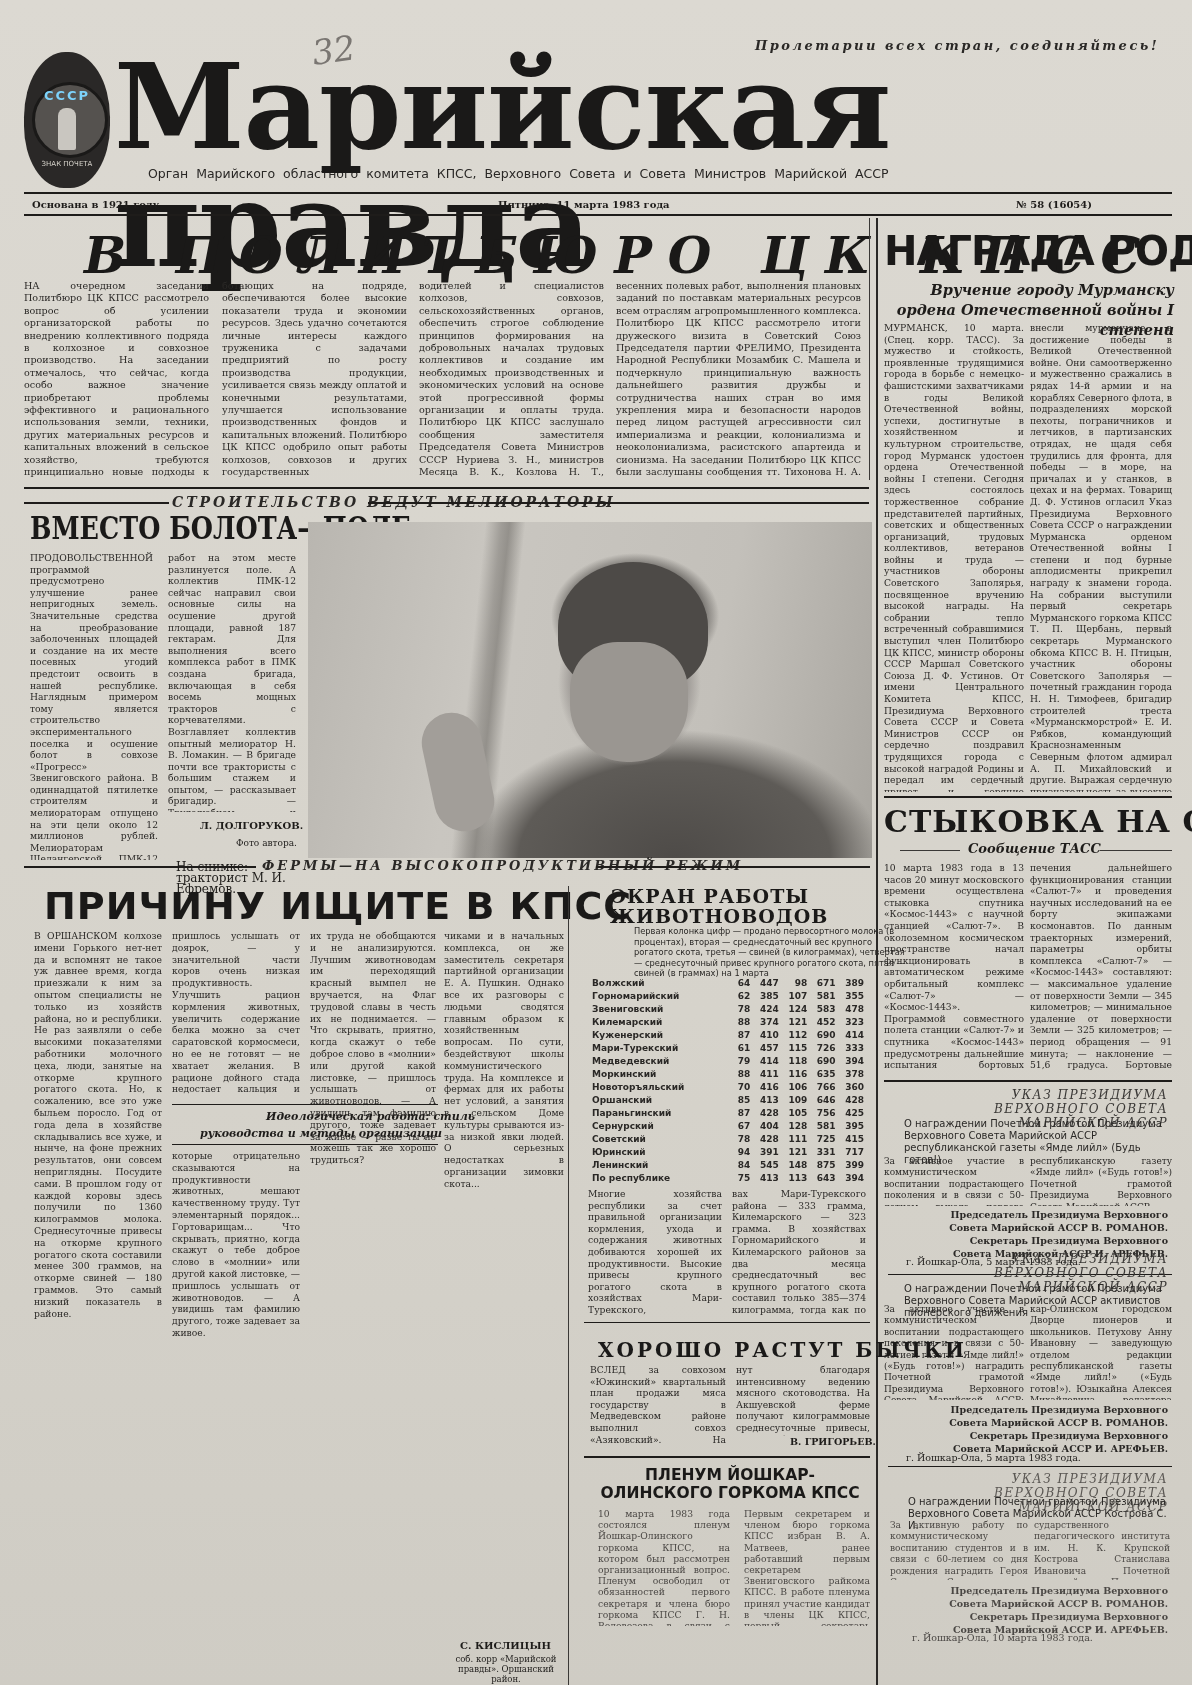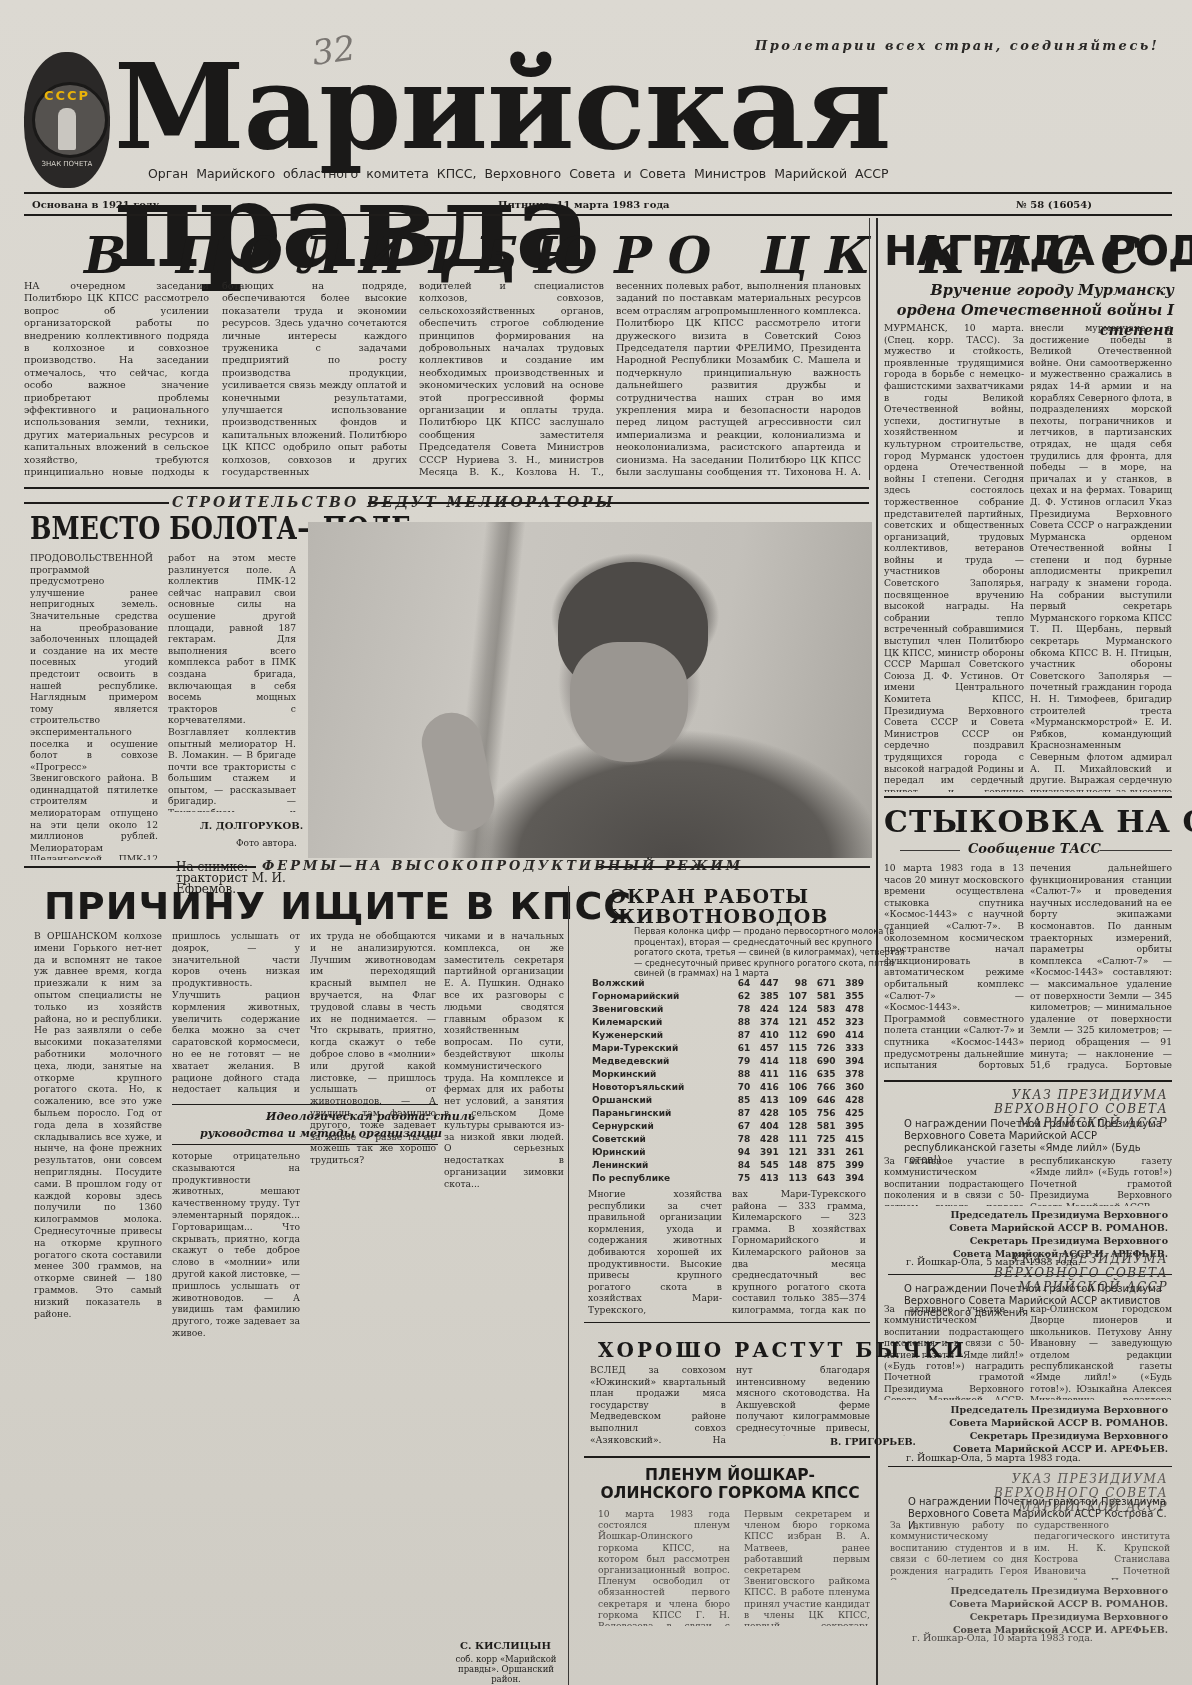--- a/index.html
+++ b/index.html
@@ -30,21 +30,21 @@
 <body>
 
 <div class="page">
 
   <div class="abs" style="left:312px;top:30px;font-family:'DejaVu Serif',serif;font-style:italic;font-size:34px;color:#7a7672;transform:rotate(-8deg);">32</div>
 
   <div class="abs" style="left:755px;top:38px;font-style:italic;font-weight:bold;font-size:13px;letter-spacing:2.5px;color:#2a2826;white-space:nowrap;">Пролетарии всех стран, соединяйтесь!</div>
 
   <div class="abs emblem" style="left:24px;top:52px;width:86px;height:136px;">
     <div class="abs" style="left:8px;top:30px;width:70px;height:70px;border-radius:50%;background:#55524f;border:3px solid #1a1918;"></div>
-    <div class="abs" style="left:0;top:36px;width:86px;text-align:center;font-family:'DejaVu Sans',sans-serif;font-weight:bold;font-size:13px;color:#eab308;letter-spacing:2px;">СССР</div>
+    <div class="abs" style="left:0;top:36px;width:86px;text-align:center;font-family:'DejaVu Sans',sans-serif;font-weight:bold;font-size:13px;color:#7dd3fc;letter-spacing:2px;">СССР</div>
     <div class="abs" style="left:34px;top:56px;width:18px;height:42px;background:#c9c6c0;border-radius:8px 8px 2px 2px;"></div>
     <div class="abs" style="left:4px;top:108px;width:78px;text-align:center;font-family:'DejaVu Sans',sans-serif;font-size:7px;color:#d6d3cb;">ЗНАК ПОЧЕТА</div>
   </div>
 
   <div class="abs sans" style="left:148px;top:166px;font-size:12.5px;color:#2a2826;white-space:nowrap;word-spacing:4px;">Орган Марийского областного комитета КПСС, Верховного Совета и Совета Министров Марийской АССР</div>
 
   <div class="abs masthead-title" style="left:114px;top:48px;">Марийская правда</div>
 
   <div class="rule" style="left:24px;top:192px;width:1148px;height:2px;"></div>
   <div class="abs" style="left:32px;top:199px;font-weight:bold;font-size:10px;text-align:center;">Основана в 1921 году</div>
@@ -251,21 +251,21 @@
           <td class="num">111</td>
           <td class="num">725</td>
           <td class="num">415</td>
         </tr>
       <tr>
           <td>Юринский</td>
           <td class="num">94</td>
           <td class="num">391</td>
           <td class="num">121</td>
           <td class="num">331</td>
-          <td class="num">261</td>
+          <td class="num">717</td>
         </tr>
       <tr>
           <td>Ленинский</td>
           <td class="num">84</td>
           <td class="num">545</td>
           <td class="num">148</td>
           <td class="num">875</td>
           <td class="num">399</td>
         </tr>
       <tr>
@@ -279,20 +279,20 @@
     </tbody>
   </table>
 
   <div class="abs txt" style="left:588px;top:1188px;width:134px;height:128px;font-size:9.2px;line-height:11.6px;">Многие хозяйства республики за счет правильной организации кормления, ухода и содержания животных добиваются хорошей их продуктивности. Высокие привесы крупного рогатого скота в хозяйствах Мари-Турекского, Новоторъяльского, Параньгинского и Советского районов, а свиней — Звениговского, Оршанского, Параньгинского и Советского районов. По сути, в некоторых районах не чувствуется должной заботы о сдаче скота высокими весовыми кондициями.</div>
   <div class="abs txt" style="left:732px;top:1188px;width:134px;height:128px;font-size:9.2px;line-height:11.6px;">вах Мари-Турекского района — 333 грамма, Килемарского — 323 грамма. В хозяйствах Горномарийского и Килемарского районов за два месяца среднесдаточный вес крупного рогатого скота составил только 385—374 килограмма, тогда как по республике по сравнению с соответствующим периодом прошлого года он увеличился. Лучших показателей по качеству продаваемого молока добились хозяйства Килемарского, Моркинского, Параньгинского, Юринского и Ленинского районов.</div>
 
   <div class="rule" style="left:584px;top:1322px;width:286px;height:1px;"></div>
   <div class="abs headline" style="left:598px;top:1338px;font-size:20px;letter-spacing:3px;">ХОРОШО РАСТУТ БЫЧКИ</div>
   <div class="abs txt" style="left:590px;top:1364px;width:136px;height:82px;font-size:9.2px;line-height:11.6px;">ВСЛЕД за совхозом «Южинский» квартальный план продажи мяса государству в Медведевском районе выполнил совхоз «Азяковский». На заготовительные пункты его поставлено 144 тонны, что на 37 тонн больше соответствующего периода прошлого года. Успех достиг-</div>
   <div class="abs txt" style="left:736px;top:1364px;width:134px;height:72px;font-size:9.2px;line-height:11.6px;">нут благодаря интенсивному ведению мясного скотоводства. На Акшуевской ферме получают килограммовые среднесуточные привесы, а сдают бычков весом 470 килограммов. Здесь работают Г. В. Ятманова, З. А. Васильева и другие животноводы.</div>
-  <div class="abs" style="left:790px;top:1436px;font-weight:bold;font-size:9.5px;margin-left:40px;">В. ГРИГОРЬЕВ.</div>
+  <div class="abs" style="left:790px;top:1436px;font-weight:bold;font-size:9.5px;">В. ГРИГОРЬЕВ.</div>
 
   <div class="rule" style="left:584px;top:1456px;width:286px;height:2px;"></div>
   <div class="abs headline sans" style="left:594px;top:1466px;width:272px;font-size:15.5px;line-height:18px;text-align:center;white-space:normal;">ПЛЕНУМ ЙОШКАР-ОЛИНСКОГО ГОРКОМА КПСС</div>
   <div class="abs txt" style="left:598px;top:1508px;width:132px;height:118px;font-size:9.2px;line-height:11.2px;color:#4a4744;">10 марта 1983 года состоялся пленум Йошкар-Олинского горкома КПСС, на котором был рассмотрен организационный вопрос. Пленум освободил от обязанностей первого секретаря и члена бюро горкома КПСС Г. Н. Водовозова в связи с назначением его председателем Комитета народного контроля Марийской АССР.</div>
   <div class="abs txt" style="left:744px;top:1508px;width:126px;height:118px;font-size:9.2px;line-height:11.2px;color:#4a4744;">Первым секретарем и членом бюро горкома КПСС избран В. А. Матвеев, ранее работавший первым секретарем Звениговского райкома КПСС. В работе пленума принял участие кандидат в члены ЦК КПСС, первый секретарь областного комитета партии Г. А. Посибеев.</div>
 
 </div>
 
 </body></html>

